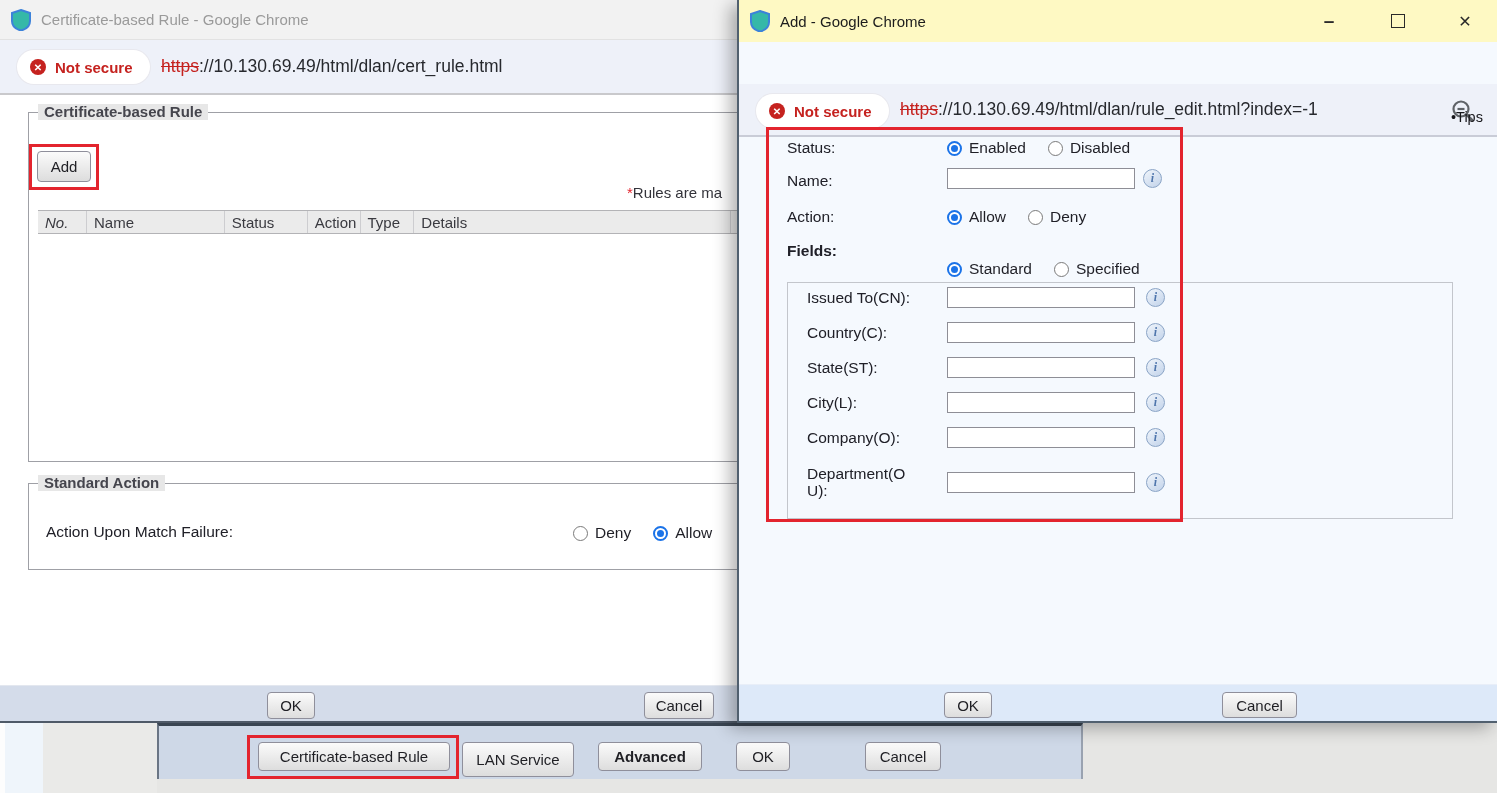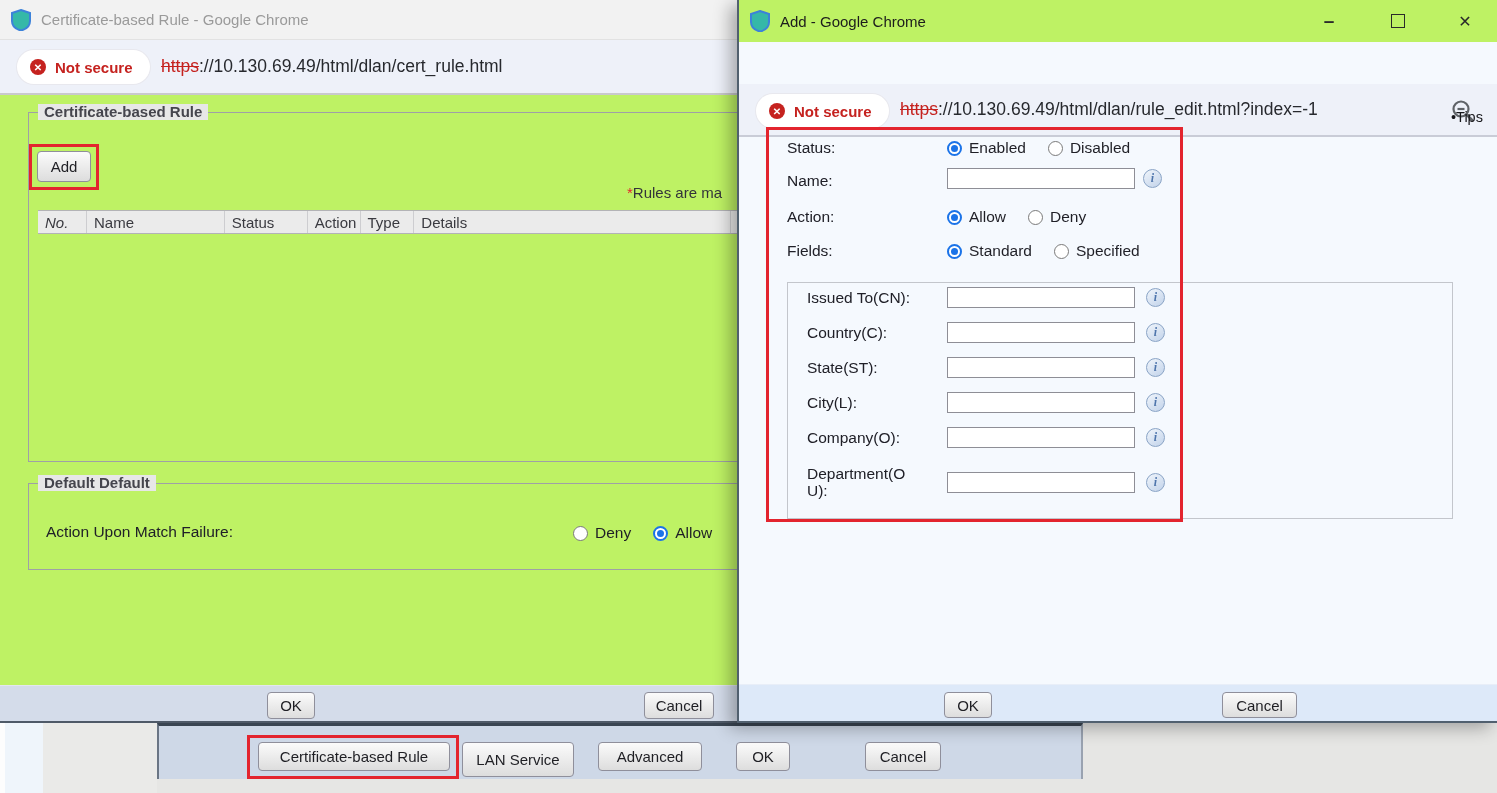--- a/index.html
+++ b/index.html
@@ -47,21 +47,21 @@
           display:flex; align-items:center; justify-content:center; }
   .info::before { content:"i"; }
 
   
   .tin { position:absolute; width:188px; height:21px; background:#fff; border:1px solid #8e8e96; font-size:14px; padding:0 4px; }
 
   
   .redbox { position:absolute; border:3px solid #e3242e; pointer-events:none; z-index:5; }
 
   
-  #bgwin { left:0; top:0; width:737px; height:723px; background:#bef264;
+  #bgwin { left:0; top:0; width:737px; height:723px; background:#ffffff;
            border-bottom:2px solid #4f5a68; overflow:hidden; z-index:1; }
   #bgwin .titlebar { height:40px; background:#f2f2f2; border-bottom:1px solid #e2e2e2; }
   #bgwin .title-text { color:#9a9a9a; }
   #bgwin .addressbar { height:55px; background:#eef1f9; border-bottom:2px solid #c9c9cc; }
 
   #bg-thead { left:38px; top:210px; width:750px; height:24px; display:flex;
               background:#ebebeb; border-top:1px solid #b3b3b6; border-bottom:1px solid #b3b3b6;
               font-size:15px; color:#3a3a40; }
   #bg-thead .th { display:flex; align-items:center; padding-left:7px; border-left:1px solid #cdcdd0; overflow:hidden; }
   #bg-thead .th:first-child { border-left:none;font-style:italic; }
@@ -75,21 +75,21 @@
   #u-white { left:0; top:723px; width:5px;  height:70px; background:#fdfdfd; }
   #u-blue  { left:5px; top:723px; width:38px; height:70px; background:#eff5fb; }
   #u-gray  { left:43px; top:723px; width:114px; height:70px; background:#eaeae8; }
   #strip { left:157px; top:723px; width:926px; height:56px; background:#ced8e7;
            border-top:3px solid #3a4552; border-left:2px solid #6a7584; border-right:2px solid #99a2b0; }
 
   
   #fgwin { left:737px; top:0; width:760px; height:723px; background:#f5f9fe;
            border-left:2px solid #51606f; border-bottom:2px solid #51606f;
            box-shadow:-7px 5px 16px rgba(0,0,0,0.30); overflow:hidden; z-index:10; }
-  #fgwin .titlebar { height:42px; background:#bef264; }
+  #fgwin .titlebar { height:42px; background:#fef9c3; }
   #fgwin .title-text { color:#1c1c1c; }
   #fgwin .addressbar { top:42px; height:53px; background:#eef1f9; border-bottom:2px solid #c9ccd7; }
 
   .wc { position:absolute; top:8px; width:32px; height:26px; display:flex; align-items:center;
         justify-content:center; color:#2a2a2a; }
   .wc-min::before { content:"\2013"; font-size:19px; font-weight:bold; }
   .wc-max::before { content:""; width:12px; height:12px; border:1.6px solid #2a2a2a; display:block; }
   .wc-close::before { content:"\2715"; font-size:16px; }
 
   .formlabel { position:absolute; font-size:15.5px; color:#202028; }
@@ -110,21 +110,21 @@
 <body>
 
 <div class="abs" id="u-white"></div>
 <div class="abs" id="u-blue"></div>
 <div class="abs" id="u-gray"></div>
 
 <div class="abs" id="strip">
   <div class="redbox" style="left:88px; top:9px; width:212px; height:44px;"></div>
   <div class="btn" style="left:99px; top:16px; width:192px; height:29px;">Certificate-based Rule</div>
   <div class="btn" style="left:303px; top:16px; width:112px; height:35px;">LAN Service</div>
-  <div class="btn" style="left:439px; top:16px; width:104px; height:29px;">Advanced</div>
+  <div class="btn" style="left:439px; top:16px; width:104px; height:29px;font-weight:bold;">Advanced</div>
   <div class="btn" style="left:577px; top:16px; width:54px; height:29px;">OK</div>
   <div class="btn" style="left:706px; top:16px; width:76px; height:29px;">Cancel</div>
 </div>
 
 <div class="abs" id="bgwin">
 
   <div class="titlebar">
     <svg width="20" height="22" viewBox="0 0 20 22">
       <path d="M10 1 L19 4 V12 C19 17 15 20.3 10 21.5 C5 20.3 1 17 1 12 V4 Z" fill="#35b8a8" stroke="#3c82da" stroke-width="2"></path>
     </svg>
@@ -156,21 +156,21 @@
     <div class="th" style="width:50px;">No.</div>
     <div class="th" style="width:144px;">Name</div>
     <div class="th" style="width:53px;">Status</div>
     <div class="th" style="width:55px;margin-left:32px;">Action</div>
     <div class="th" style="width:56px;">Type</div>
     <div class="th" style="width:332px;">Details</div>
     <div class="th" style="width:60px;">C</div>
   </div>
 
   <div class="fsbox" style="left:28px; top:483px; width:740px; height:87px;"></div>
-  <div class="legend" style="left:38px; top:475px; background:#e7e7e7;">Default Default</div>
+  <div class="legend" style="left:38px; top:475px; background:#e7e7e7;">Standard Action</div>
   <div class="formlabel" style="left:46px; top:523px;">Action Upon Match Failure:</div>
   <div class="rgroup" style="left:573px; top:524px;">
     <span class="rd"></span>
     <span>Deny</span>
     <span class="gap"></span>
     <span class="rd sel"></span>
     <span>Allow</span>
   </div>
 
   <div class="abs" id="bg-footer">
@@ -226,22 +226,22 @@
 
   <div class="formlabel" style="left:48px; top:208px;">Action:</div>
   <div class="rgroup" style="left:208px; top:208px;">
     <span class="rd sel"></span>
     <span>Allow</span>
     <span class="gap"></span>
     <span class="rd"></span>
     <span>Deny</span>
   </div>
 
-  <div class="formlabel" style="left:48px; top:242px;">Fields:</div>
-  <div class="rgroup" style="left:208px; top:242px;">
+  <div class="formlabel" style="left:48px; top:242px;font-weight:bold;">Fields:</div>
+  <div class="rgroup" style="left:208px; top:260px;">
     <span class="rd sel"></span>
     <span>Standard</span>
     <span class="gap"></span>
     <span class="rd"></span>
     <span>Specified</span>
   </div>
 
   <div id="inner-fs"></div>
 
   <div class="frow" style="top:287px;">

